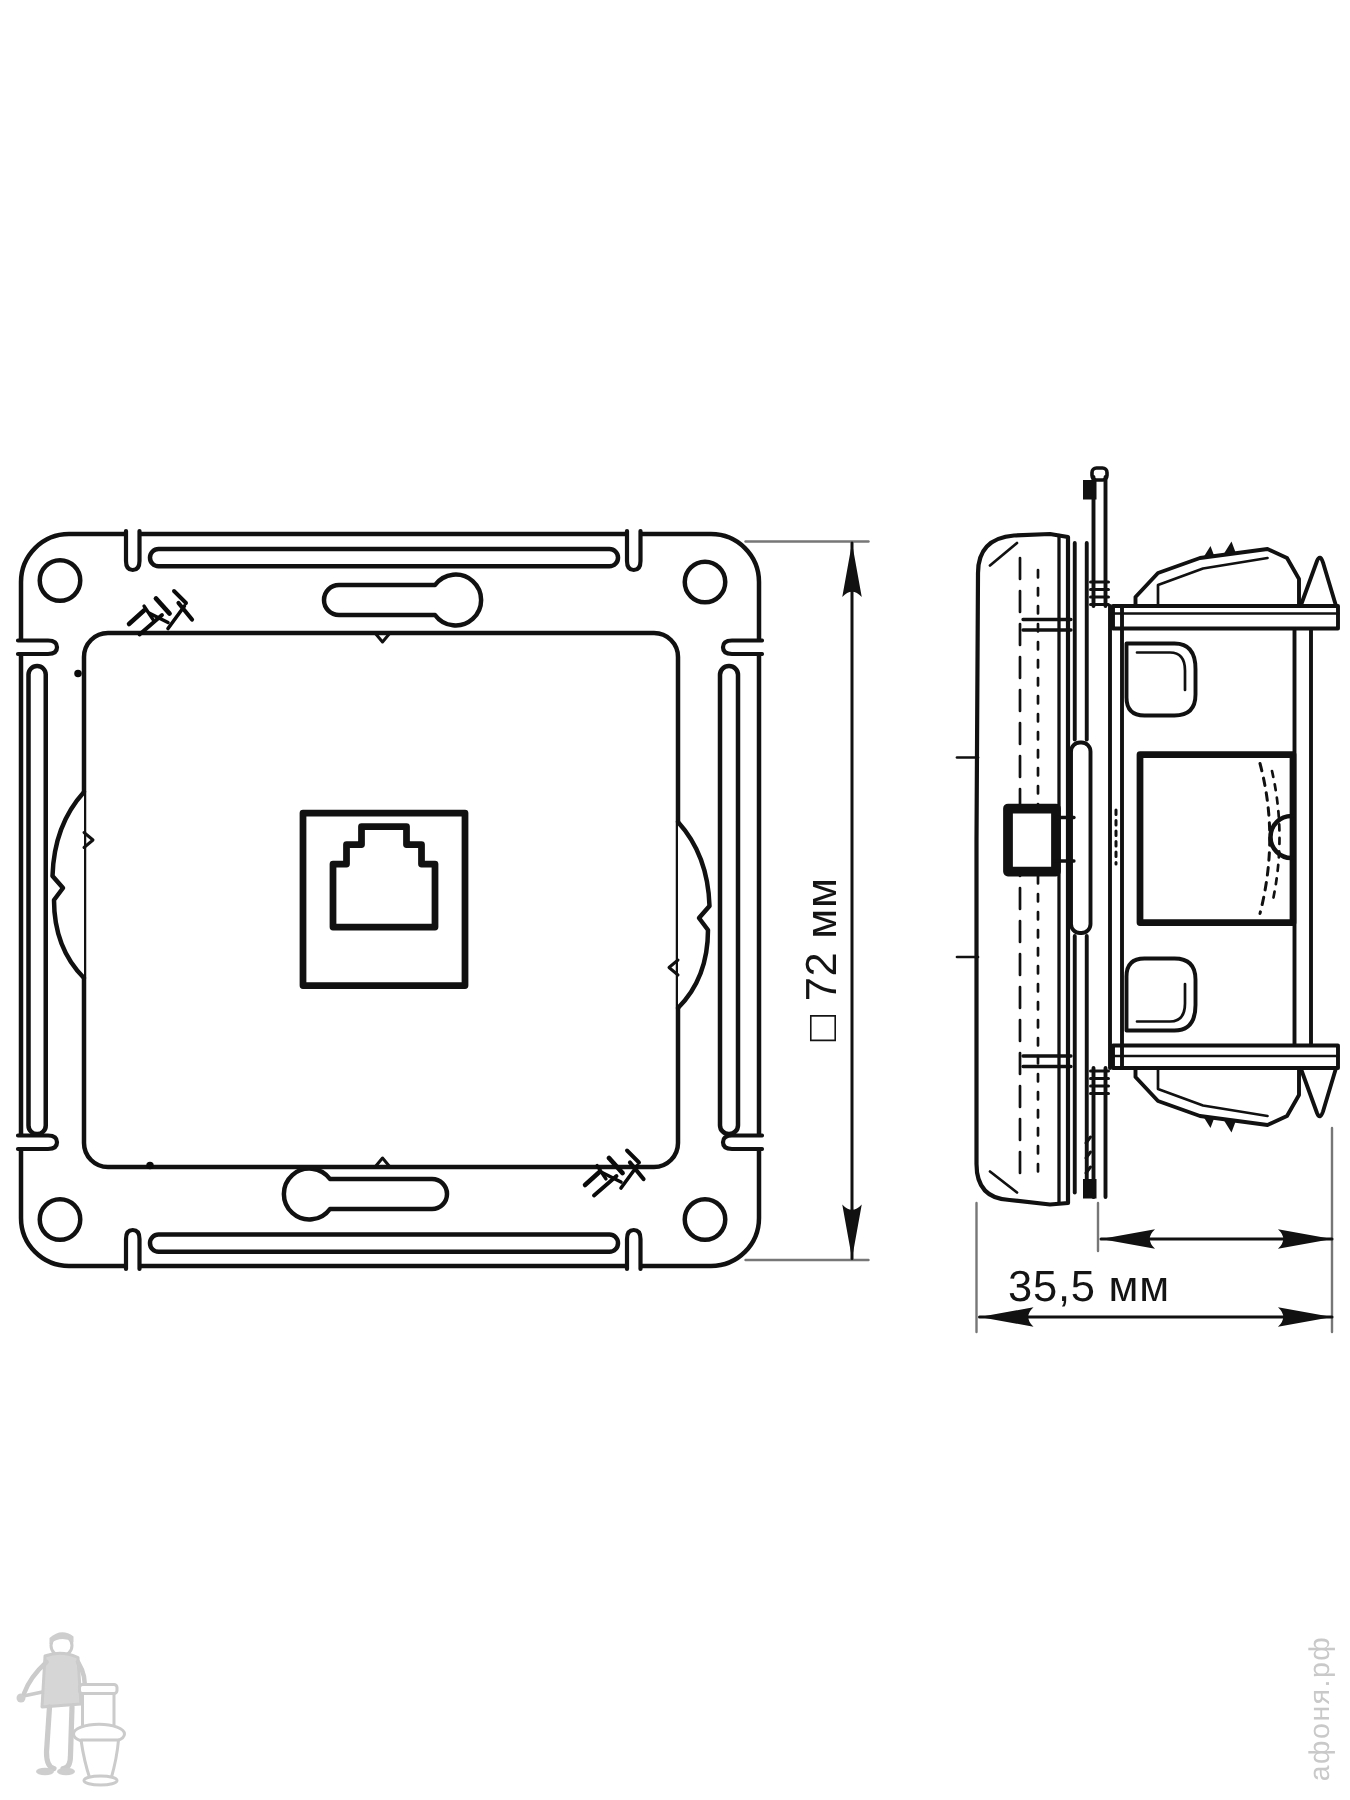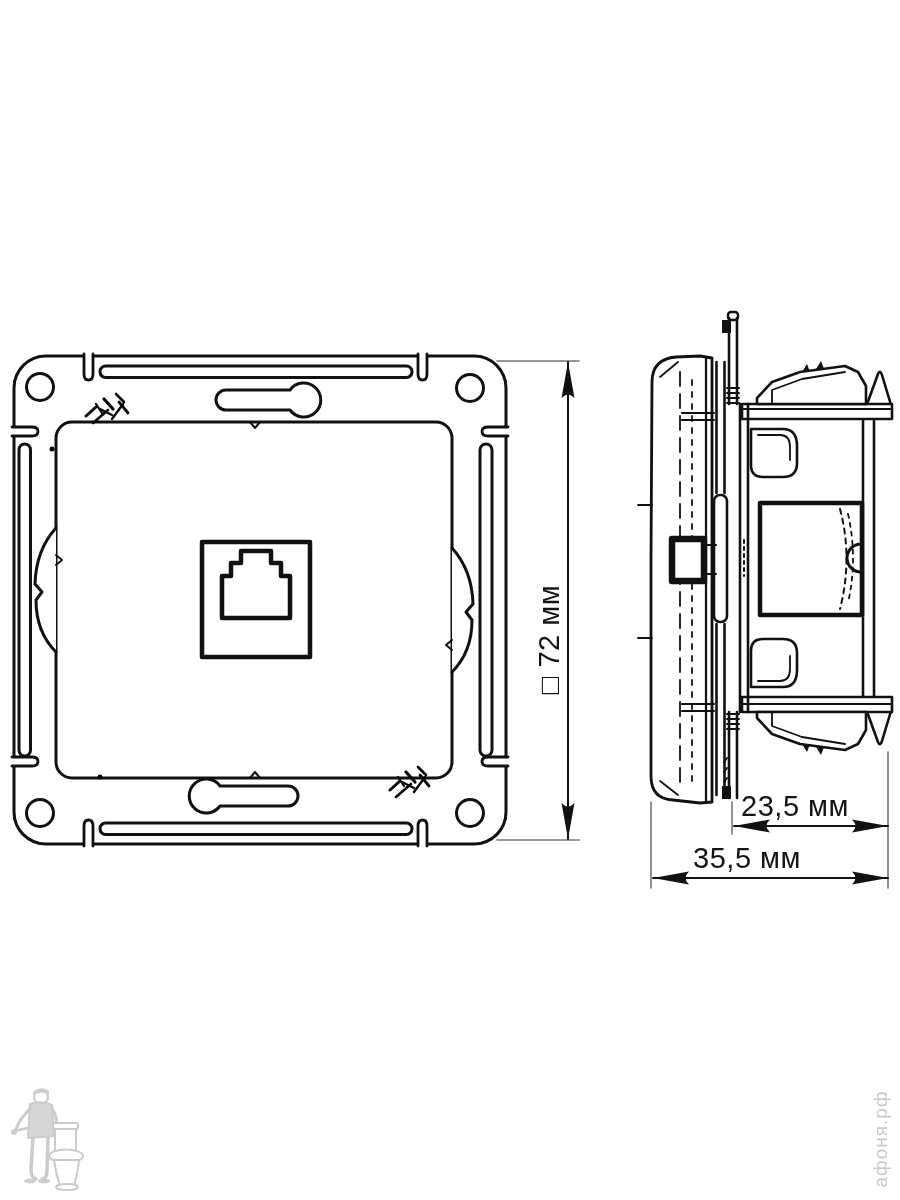--- a/index.html
+++ b/index.html
@@ -241,19 +241,18 @@
         <ellipse cx="66" cy="1156" rx="17" ry="6.5"></ellipse>
         <path d="M54,1160 Q56,1174 60,1186 L74,1186 Q78,1172 79,1160 Z"></path>
         <ellipse cx="67" cy="1187" rx="11" ry="3"></ellipse>
       </g>
     </g>
   </g>
 </svg>
 
 <div class="dim-label vert" style="left:469px;top:623px;width:160px;">□ 72 мм</div>
 
-<div class="dim-label" style="left:725px;top:790px;width:140px;">23,5 мм</div>
-
-<div class="dim-label" style="left:677px;top:842px;width:140px;">35,5 мм</div>
+
+<div class="dim-label" style="left:656px;top:842px;width:140px;">35,5 мм</div>
 
 <div class="wm-label" style="left:826px;top:1128px;width:110px;text-align:center;">афоня.рф</div>
 
 </div>
 
 </body></html>

